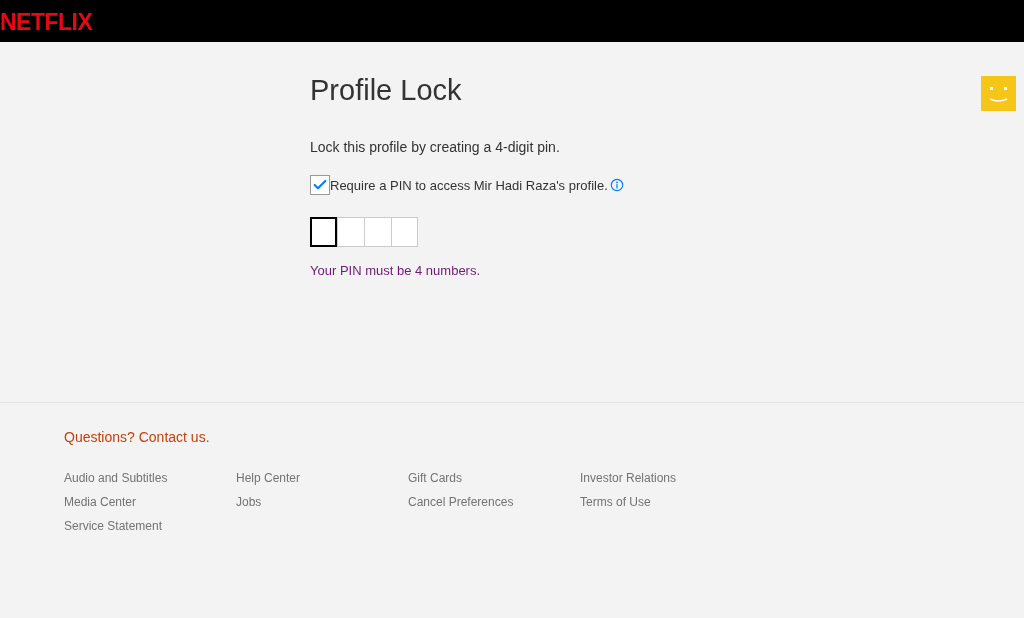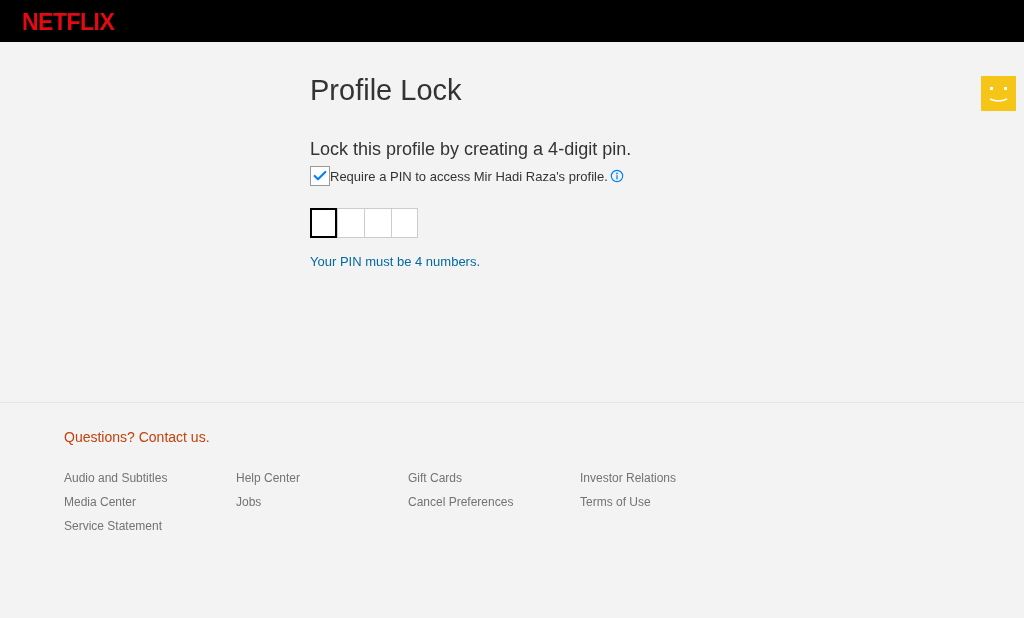--- a/index.html
+++ b/index.html
@@ -12,21 +12,20 @@
       background: #f3f3f3;
       width: 1024px;
       height: 618px;
       overflow: hidden;
     }
     .header {
       background: #000;
       height: 42px;
       display: flex;
       align-items: center;
-      padding-left: 22px;
     }
     .logo {
       color: #e50914;
       font-size: 23px;
       font-weight: 800;
       letter-spacing: -0.5px;
       font-family: Arial, sans-serif;
       transform: scaleY(1.07);
     }
     .main-container {
@@ -37,24 +36,24 @@
       margin-left: 310px;
       width: 500px;
     }
     .page-title {
       font-size: 29px;
       color: #333;
       font-weight: 400;
       margin-bottom: 32px;
     }
     .instruction {
-      font-size: 18px;
+      font-size: 14px;
       color: #333;
       font-weight: 400;
-      margin-bottom: 6px;
+      margin-bottom: 20px;
     }
     .checkbox-row {
       display: flex;
       align-items: center;
       gap: 0;
       margin-bottom: 22px;
     }
     .checkbox {
       width: 20px;
       height: 20px;
@@ -97,21 +96,21 @@
     }
     .pin-box:last-child {
       border-right: 1px solid #ccc;
     }
     .pin-box.active {
       border: 2px solid #000;
       width: 27px;
       height: 30px;
     }
     .error-msg {
-      color: #0369a1;
+      color: #701a75;
       font-size: 13px;
       margin-bottom: 24px;
     }
     .button-row {
       display: flex;
       gap: 10px;
     }
     .btn {
       padding: 7px 21px;
       font-size: 13px;

